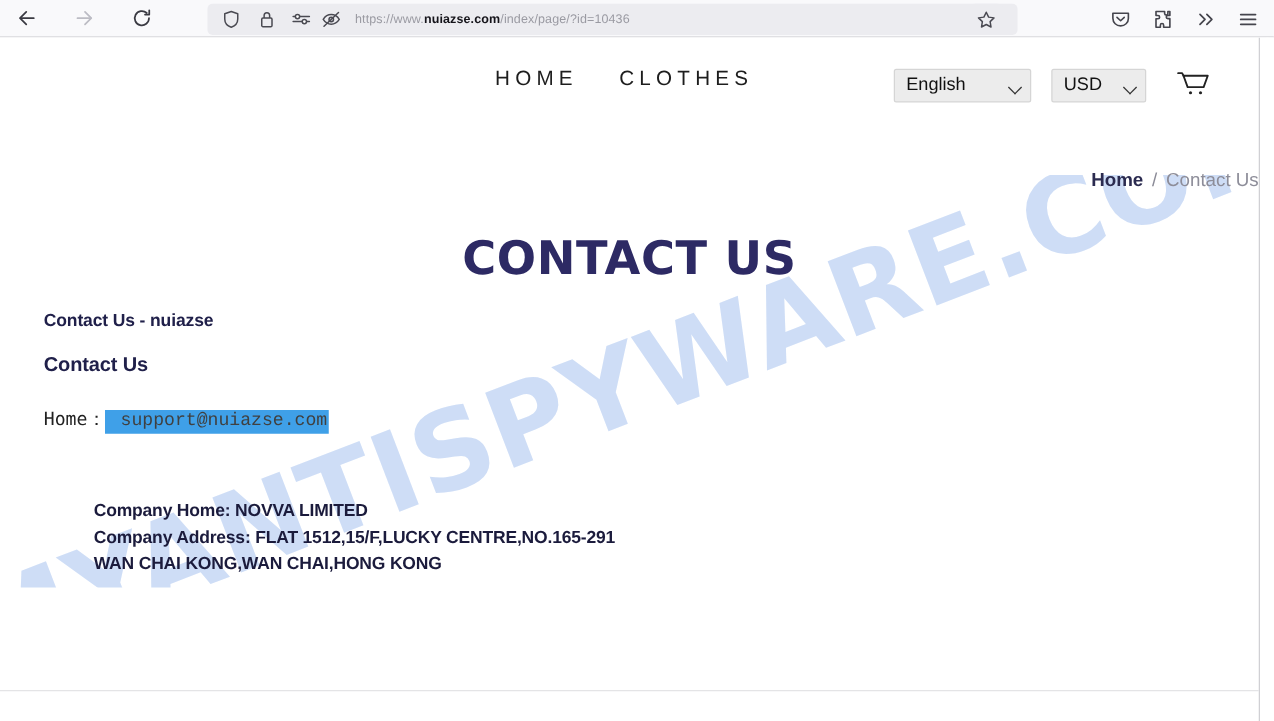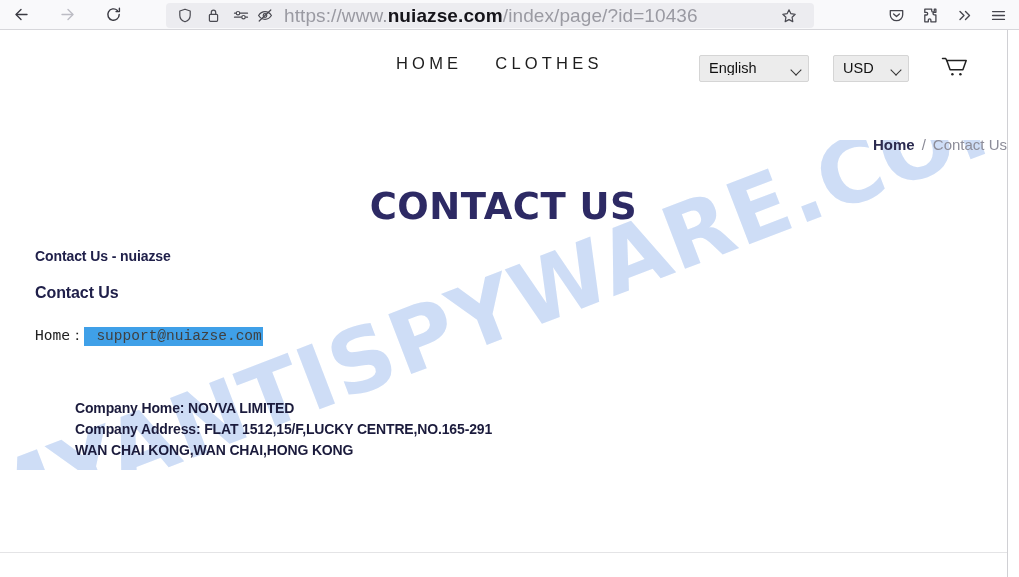--- a/index.html
+++ b/index.html
@@ -36,21 +36,21 @@
     padding: 0 8px;
   }
   .urlbar-icon {
     width: 22px; height: 22px;
     display: flex; align-items: center; justify-content: center;
     color: #4a4a52;
     flex: 0 0 auto;
   }
   #url-text {
     margin-left: 8px;
-    font-size: 19px;
+    font-size: 10px;
     color: #9a9aa2;
     white-space: nowrap;
     letter-spacing: 0.1px;
   }
   #url-text .host-strong { color: #15141a; font-weight: 600; }
   #url-text .scheme { color: #9a9aa2; }
 
   #bookmark-star {
     position: absolute; left: 776px; top: 3px;
     width: 26px; height: 25px;
@@ -123,21 +123,21 @@
     font-size: 16.5px;
     letter-spacing: 4.2px;
     color: #1d1d1d;
     text-decoration: none;
     font-weight: 400;
     font-family: "Liberation Sans", sans-serif;
   }
 
   #header-right {
     position: absolute; right: 36px; top: 23px;
-    display: flex; align-items: center; gap: 24px;
+    display: flex; align-items: center; gap: 16px;
   }
   .select-box {
     appearance: none;
     -webkit-appearance: none;
     background: #ececec;
     border: 1px solid #d5d5d5;
     border-radius: 2px;
     font-family: "Liberation Sans", sans-serif;
     font-size: 14.5px;
     color: #111;

